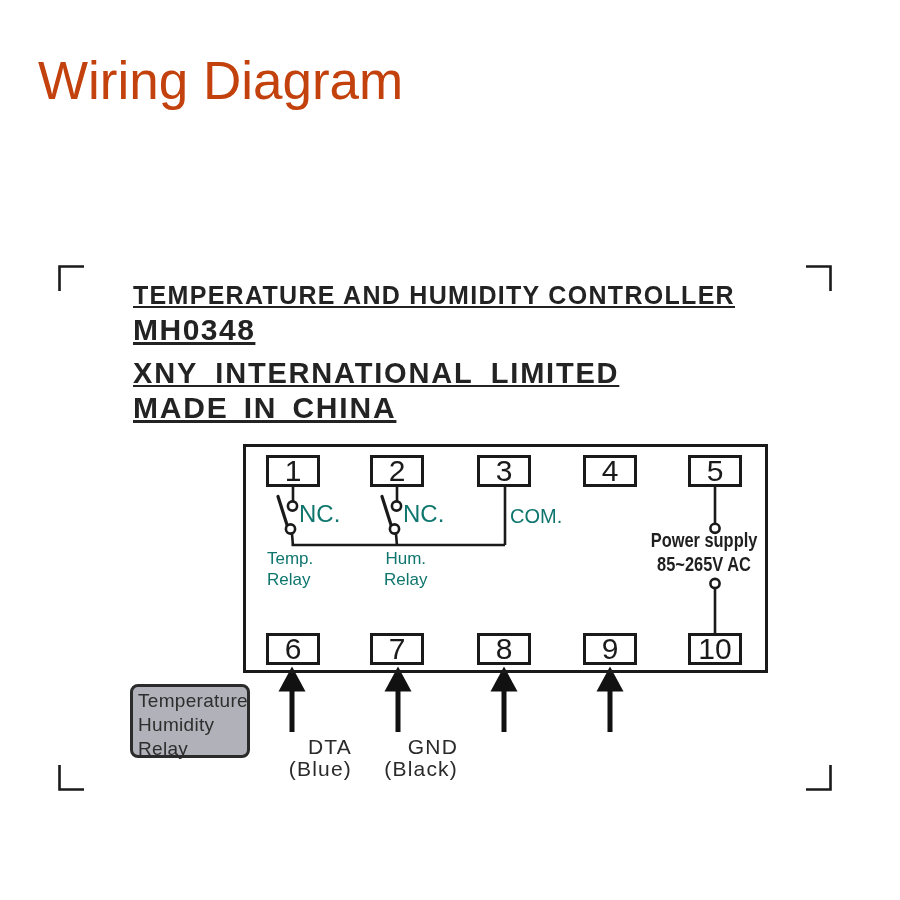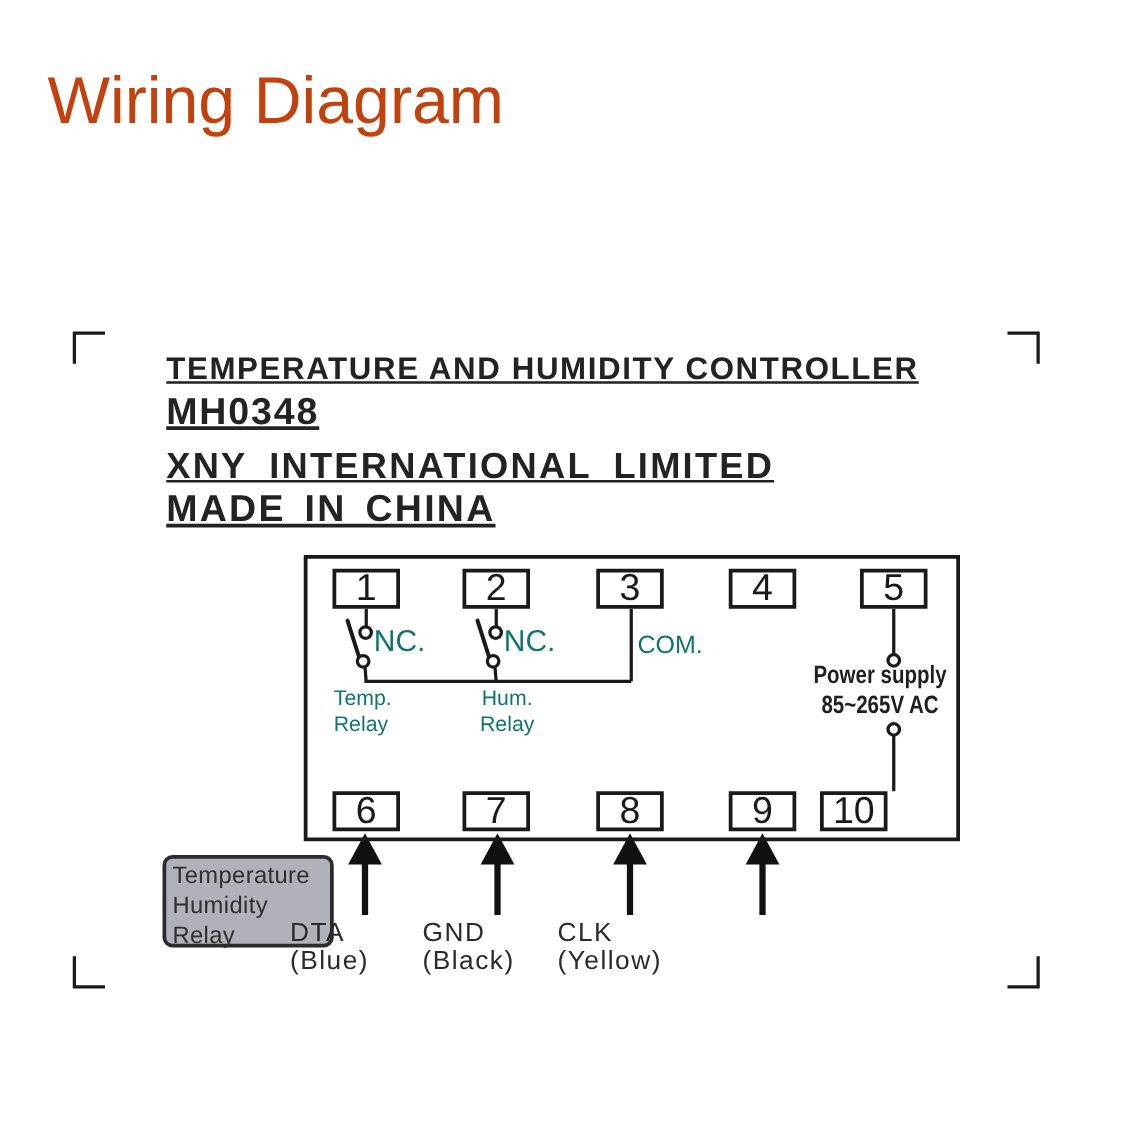--- a/index.html
+++ b/index.html
@@ -31,27 +31,27 @@
   .lbl{position:absolute;white-space:nowrap;color:#0f766e;}
   .nc{font-size:24px;line-height:1;}
   .com{font-size:20px;line-height:1;}
   .relay{font-size:17px;line-height:21px;}
   .power{
     position:absolute;left:639px;top:528px;width:130px;text-align:center;
     font-size:20px;line-height:24px;font-weight:bold;color:#1f1f1f;
     transform:scaleX(0.82);transform-origin:50% 0;white-space:nowrap;
   }
   .sensor-box{
-    position:absolute;left:130px;top:684px;width:137px;height:74px;
+    position:absolute;left:130px;top:684px;width:120px;height:74px;
     box-sizing:border-box;border:3px solid #2b2b2b;border-radius:8px;
     background:#b1b1b9;padding:2px 0 0 5px;font-size:19px;line-height:24px;
     color:#2e2e2e;letter-spacing:0.3px;
   }
   .wire-label{
-    position:absolute;top:736px;width:120px;text-align:left;
+    position:absolute;top:736px;width:120px;text-align:right;
     font-size:21px;line-height:22px;color:#2a2a2a;letter-spacing:1.2px;
     white-space:nowrap;
   }
   .wire-label span{display:block;}
 </style>
 </head>
 <body>
 
 <div class="page">
 
@@ -124,21 +124,21 @@
   <div class="term t-row1" style="left:266px;">1</div>
   <div class="term t-row1" style="left:370px;">2</div>
   <div class="term t-row1" style="left:477px;">3</div>
   <div class="term t-row1" style="left:583px;">4</div>
   <div class="term t-row1" style="left:688px;">5</div>
 
   <div class="term t-row2" style="left:266px;">6</div>
   <div class="term t-row2" style="left:370px;">7</div>
   <div class="term t-row2" style="left:477px;">8</div>
   <div class="term t-row2" style="left:583px;">9</div>
-  <div class="term t-row2" style="left:656px;">10</div>
+  <div class="term t-row2" style="left:688px;">10</div>
 
   <div class="lbl nc" style="left:299px;top:502px;">NC.</div>
   <div class="lbl nc" style="left:403px;top:502px;">NC.</div>
   <div class="lbl com" style="left:510px;top:506px;">COM.</div>
 
   <div class="lbl relay" style="left:267px;top:548px;">
     <span style="display:block;">Temp.</span>
     <span style="display:block;">Relay</span>
   </div>
   <div class="lbl relay" style="left:384px;top:548px;">
@@ -158,18 +158,14 @@
   </div>
 
   <div class="wire-label" style="left:232px;">
     <span>DTA</span>
     <span>(Blue)</span>
   </div>
   <div class="wire-label" style="left:338px;">
     <span>GND</span>
     <span>(Black)</span>
   </div>
-  <div class="wire-label" style="left:446px;">
-    <span>CLK</span>
-    <span>(Yellow)</span>
-  </div>
 
 </div>
 
 </body></html>

